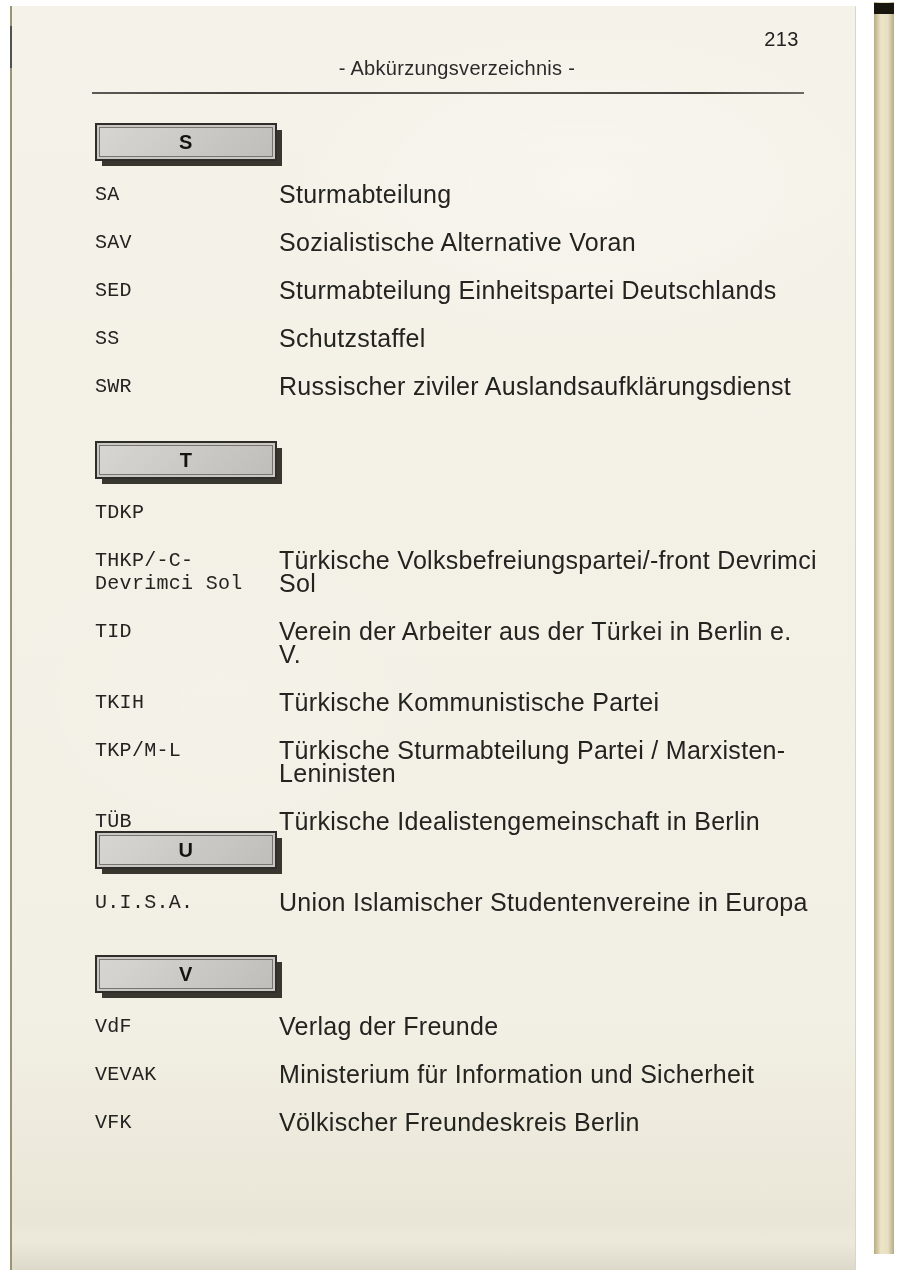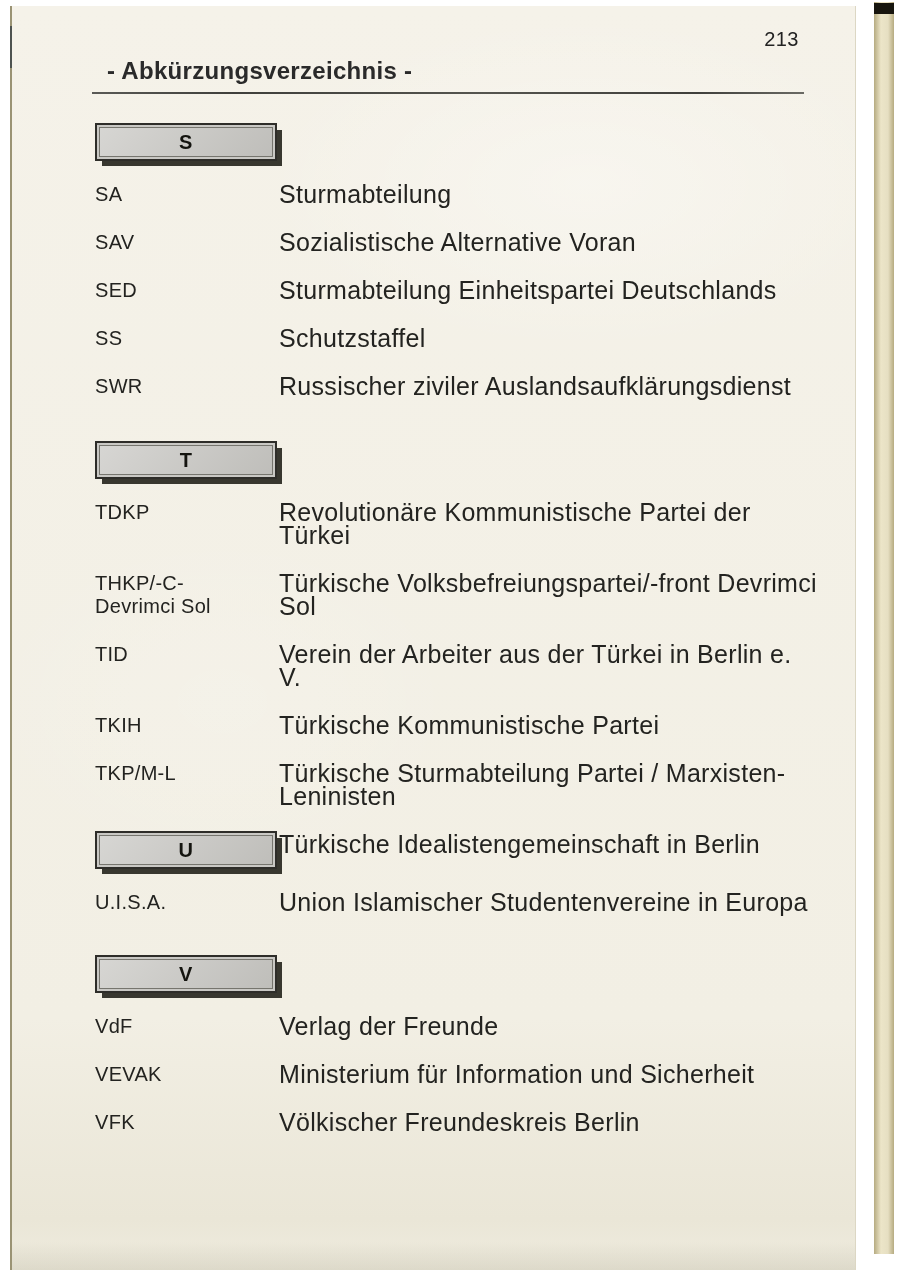--- a/index.html
+++ b/index.html
@@ -32,22 +32,22 @@
   .corner-notch {
     position:absolute; left:874px; top:3px; width:20px; height:11px; background:#17150e;
   }
 
   
   .page-number {
     position:absolute; top:22px; left:0; width:787px; text-align:right;
     font-size:20px; color:#222; letter-spacing:0.5px;
   }
   .page-header {
-    position:absolute; top:51px; left:95px; width:700px; 
-    font-size:24px; color:#2a2a2a; letter-spacing:0.3px;font-weight:bold;
+    position:absolute; top:51px; left:95px; width:700px; text-align:center;
+    font-size:20px; color:#2a2a2a; letter-spacing:0.3px;
   }
   .header-rule {
     position:absolute; top:86px; left:80px; width:712px; height:2px;
     background:linear-gradient(90deg,#5a5a56, #3f3f3b 20%, #55554f 55%, #3f3f3b 85%, #6a6a64);
   }
 
   
   .section { position:absolute; left:83px; right:36px; }
   .sec-0 { top:117px; }
   .sec-1 { top:435px; }
@@ -67,21 +67,21 @@
     pointer-events:none;
   }
   .letter-label {
     position:relative; font-size:20px; font-weight:bold; color:#14140f; letter-spacing:0.5px;
   }
 
   .rows { margin-top:22px; }
   .row { display:flex; margin-bottom:25px; }
   .abbr {
     width:184px; flex-shrink:0; font-size:20px; line-height:23px; color:#232320;
-    letter-spacing:0.3px; white-space:pre-line;
+    letter-spacing:0.3px; white-space:pre-line;font-family:Liberation Mono, monospace;
   }
   .def {
     font-size:25px; line-height:23px; color:#232320; letter-spacing:0.3px;
   }
 </style>
 </head>
 <body>
 
 <div class="scan-page">
   <div class="edge-dark-segment"></div>
@@ -118,21 +118,20 @@
       </div>
   </div>
 
   <div class="section sec-1">
     <div class="letter-box">
       <span class="letter-label">T</span>
     </div>
     <div class="rows">
         <div class="row">
           <div class="abbr">TDKP</div>
-          <div class="def">Revolutionäre Kommunistische Partei der Türkei</div>
         </div>
         <div class="row">
           <div class="abbr">THKP/-C-
 Devrimci Sol</div>
           <div class="def">Türkische Volksbefreiungspartei/-front Devrimci Sol</div>
         </div>
         <div class="row">
           <div class="abbr">TID</div>
           <div class="def">Verein der Arbeiter aus der Türkei in Berlin e. V.</div>
         </div>

